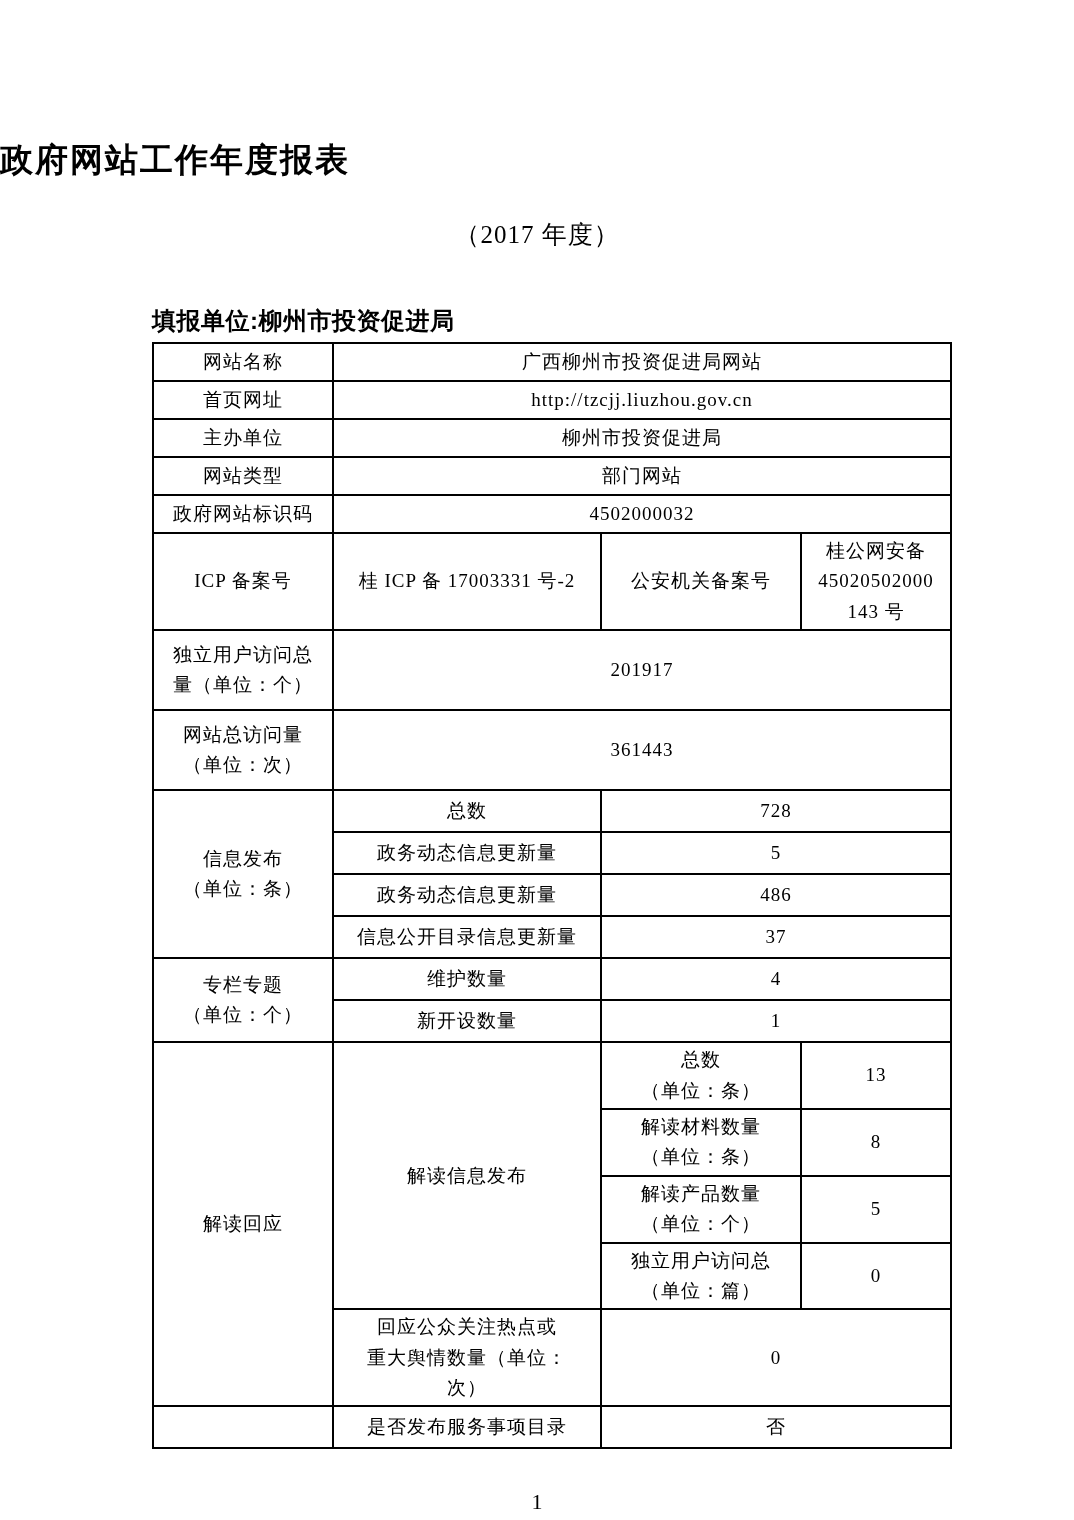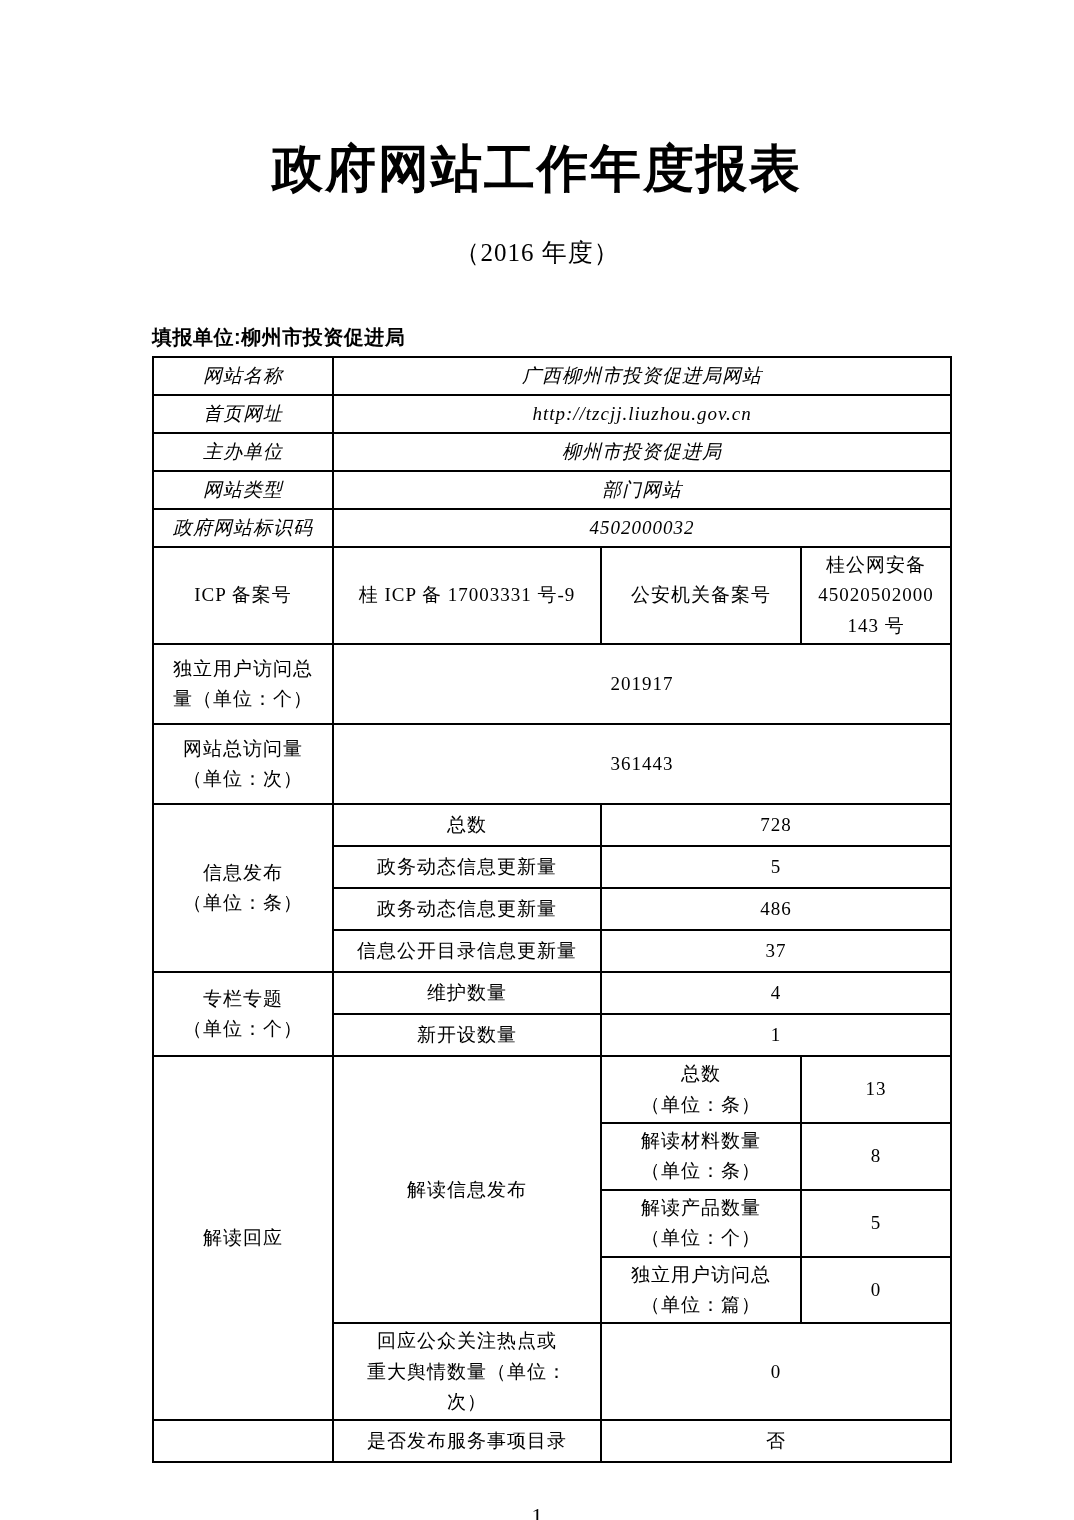--- a/index.html
+++ b/index.html
@@ -11,80 +11,80 @@
     height: 1520px;
     background: #ffffff;
     color: #000000;
     font-family: "Liberation Serif", "DejaVu Serif", serif;
     overflow: hidden;
     position: relative;
   }
   .doc-title {
     margin: 0;
     padding-top: 143px;
-    text-align: center;
+    text-align: left;
     font-family: "Liberation Sans", "DejaVu Sans", sans-serif;
     font-weight: bold;
-    font-size: 51px;
+    font-size: 33px;
     line-height: 1;
     letter-spacing: 2px;
   }
   .doc-subtitle {
     margin: 0;
     padding-top: 46px;
     text-align: center;
     font-size: 25px;
     line-height: 1;
     letter-spacing: 1px;
   }
   .report-unit {
     margin: 0;
     padding: 62px 0 9px 152px;
     font-family: "Liberation Sans", "DejaVu Sans", sans-serif;
     font-weight: bold;
-    font-size: 20px;
+    font-size: 24px;
     line-height: 1;
     letter-spacing: 0.5px;
   }
   table.report {
     border-collapse: collapse;
     table-layout: fixed;
     margin-left: 152px;
     width: 798px;
   }
   table.report td {
     border: 2px solid #000000;
     text-align: center;
     vertical-align: middle;
     font-size: 19px;
     line-height: 1.6;
     padding: 2px 6px;
     white-space: pre-line;
     letter-spacing: 1px;
     overflow: hidden;
   }
-  tr.h38 { height: 38px; font-style: italic; }
+  tr.h38 { height: 38px; }
   tr.h97 { height: 97px; }
   tr.h70 { height: 80px; }
   tr.h42 { height: 42px; }
   tr.h58 { height: 58px; }
   tr.h90 { height: 90px; }
   .page-number {
     margin: 0;
     padding-top: 42px;
     text-align: center;
     font-size: 22px;
     line-height: 1;
   }
 </style>
 </head>
 <body>
 
 <h1 class="doc-title">政府网站工作年度报表</h1>
-<div class="doc-subtitle">（2016 年度）</div>
+<div class="doc-subtitle">（2017 年度）</div>
 <div class="report-unit">填报单位:柳州市投资促进局</div>
 
 <table class="report">
   <colgroup>
     <col style="width:180px">
     <col style="width:268px">
     <col style="width:200px">
     <col style="width:150px">
   </colgroup>
   <tbody>
@@ -103,21 +103,21 @@
     <tr class="h38">
       <td>网站类型</td>
       <td colspan="3">部门网站</td>
     </tr>
     <tr class="h38">
       <td>政府网站标识码</td>
       <td colspan="3">4502000032</td>
     </tr>
     <tr class="h97">
       <td>ICP 备案号</td>
-      <td>桂 ICP 备 17003331 号-9</td>
+      <td>桂 ICP 备 17003331 号-2</td>
       <td>公安机关备案号</td>
       <td>桂公网安备
 45020502000
 143 号</td>
     </tr>
     <tr class="h70">
       <td>独立用户访问总
 量（单位：个）</td>
       <td colspan="3">201917</td>
     </tr>

